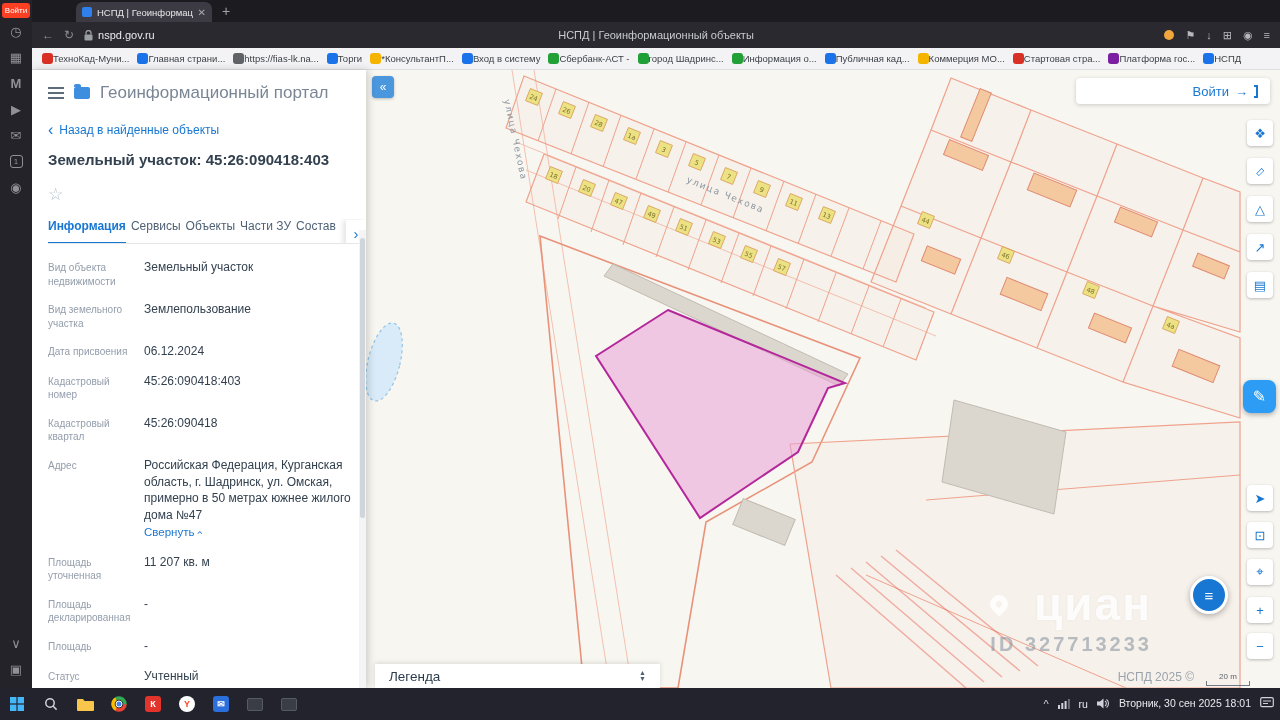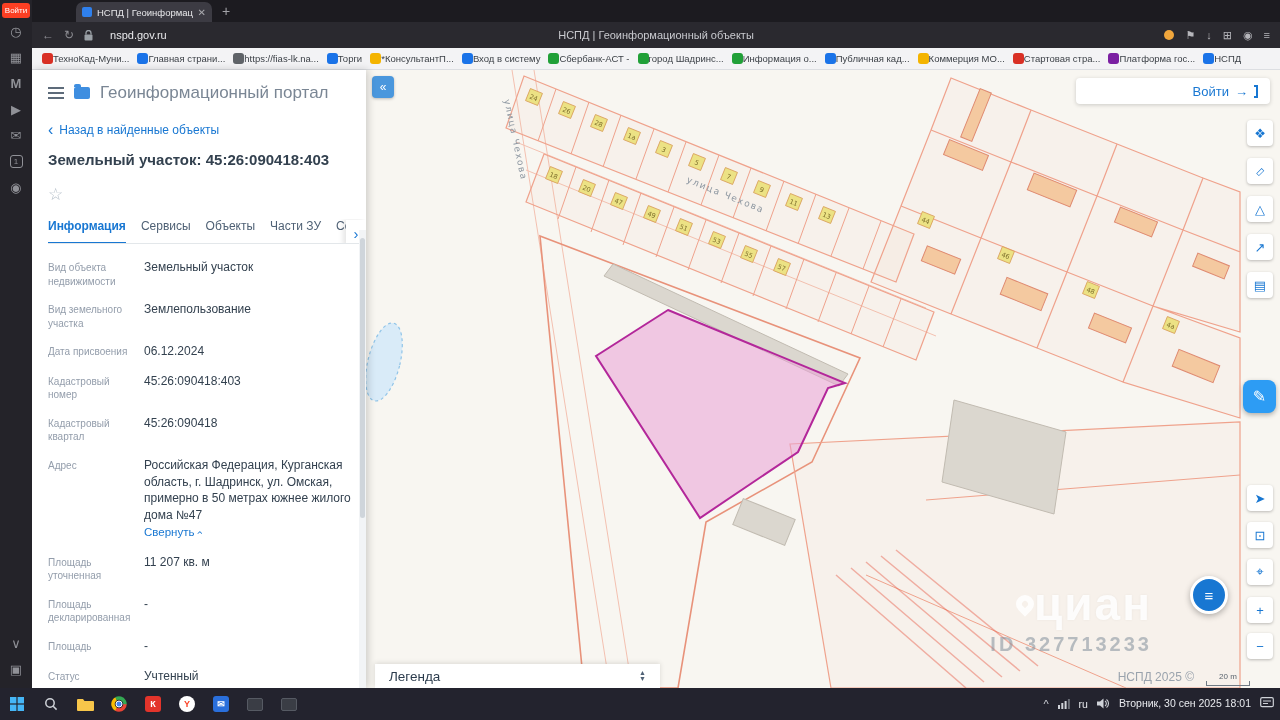--- a/index.html
+++ b/index.html
@@ -18,21 +18,21 @@
   #chrome { position:absolute; left:32px; top:0; width:1248px; }
   #tabstrip { height:22px; background:#1c1b20; display:flex; align-items:flex-end; }
   .tab { margin-left:44px; width:136px; height:20px; background:#3c3b43; border-radius:7px 7px 0 0; display:flex; align-items:center; padding:0 6px; gap:5px; }
   .tab-fav { width:10px; height:10px; border-radius:2px; background:#2f80ed; flex:0 0 auto; }
   .tab-title { font-size:9.5px; color:#e7e7ea; white-space:nowrap; overflow:hidden; flex:1; }
   .tab-close { color:#a9a9ae; font-size:10px; }
   .newtab { color:#a3a3a8; font-size:14px; margin:0 0 3px 10px; }
 
   #addrbar { height:26px; background:#2a292f; display:flex; align-items:center; padding:0 10px; position:relative; }
   .nav-ico { color:#8e8e94; font-size:12px; margin-right:10px; }
-  .urlbox { display:flex; align-items:flex-end; gap:17px; }
+  .urlbox { display:flex; align-items:flex-end; gap:5px; }
   .urltext { color:#e9e9ec; font-size:11px; }
   .addr-title { position:absolute; left:50%; transform:translateX(-50%); color:#c9cacf; font-size:11px; white-space:nowrap; }
   .addr-right { margin-left:auto; display:flex; align-items:center; gap:11px; }
   .addr-right .ai { color:#b6b6bb; font-size:11px; }
   .ext-dot { width:10px; height:10px; border-radius:50%; background:#f0a63c; }
 
   #bookmarksbar { height:22px; background:#f3f3f5; border-bottom:1px solid #dcdee2; display:flex; align-items:center; padding:0 6px; overflow:hidden; }
   .bm { display:flex; align-items:center; gap:0; padding:2px 4px; flex:0 0 auto; }
   .bm-ico { width:11px; height:11px; border-radius:3px; background:#9aa0a6; flex:0 0 auto; }
   .bm-label { font-size:9.5px; color:#3a3f45; white-space:nowrap; }
@@ -45,21 +45,21 @@
   .p-header { display:flex; align-items:center; gap:10px; padding:13px 16px 0; }
   .burger { width:16px; height:12px; border-top:2px solid #5d6b7a; border-bottom:2px solid #5d6b7a; position:relative; }
   .burger::before { content:""; position:absolute; top:3px; left:0; right:0; height:2px; background:#5d6b7a; }
   .folder { width:16px; height:12px; background:#3e8ee0; border-radius:2px; position:relative; }
   .folder::before { content:""; position:absolute; top:-3px; left:0; width:7px; height:3px; background:#3e8ee0; border-radius:2px 2px 0 0; }
   .p-portal { font-size:17px; color:#7a8694; }
   .p-back { margin:20px 16px 0; color:#1877d2; font-size:12px; display:flex; align-items:center; gap:6px; cursor:pointer; }
   .p-back .chev { font-size:16px; line-height:10px; }
   .p-title { margin:14px 16px 0; font-size:15px; font-weight:700; color:#33414f; }
   .p-star { margin:16px 16px 0; color:#b6c0ca; font-size:17px; }
-  .p-tabs { display:flex; gap:15px; margin:14px 0 0 16px; border-bottom:1px solid #e3e7ea; position:relative; padding-right:24px; overflow:hidden; white-space:nowrap; }
+  .p-tabs { display:flex; gap:5px; margin:14px 0 0 16px; border-bottom:1px solid #e3e7ea; position:relative; padding-right:24px; overflow:hidden; white-space:nowrap; }
   .p-tab { font-size:12px; color:#4f6175; padding-bottom:9px; flex:0 0 auto; cursor:pointer; }
   .p-tab.active { color:#1877d2; font-weight:700; border-bottom:2px solid #1877d2; margin-bottom:-1px; }
   .tabmore { position:absolute; right:0; top:1px; width:20px; height:26px; background:#fff; box-shadow:-3px 0 5px rgba(0,0,0,.10); color:#1877d2; font-size:15px; display:flex; align-items:center; justify-content:center; }
   .p-fields { padding:15px 14px 0 16px; }
   .row { display:flex; margin-bottom:13px; }
   .lbl { flex:0 0 96px; font-size:10px; color:#939dab; line-height:1.35; padding-top:2px; padding-right:8px; }
   .val { font-size:12px; color:#33414f; line-height:1.4; }
   .plink { color:#1877d2; font-size:11.5px; cursor:pointer; }
   .caret-up { display:inline-block; transform:rotate(-90deg); font-size:11px; color:#1877d2; }
   .pscroll-track { position:absolute; right:0; top:160px; width:7px; height:458px; background:#f2f4f6; }
@@ -90,21 +90,21 @@
   .mtool { position:absolute; right:7px; width:26px; height:26px; background:#fff; border-radius:4px; box-shadow:0 1px 3px rgba(0,0,0,.25); color:#1877d2; display:flex; align-items:center; justify-content:center; font-size:13px; cursor:pointer; }
   .mtool.big { right:4px; width:33px; height:33px; background:#2d9cf4; color:#fff; border-radius:8px; font-size:16px; box-shadow:0 2px 5px rgba(0,0,0,.3); }
   .ruler-g { display:inline-block; transform:rotate(-45deg); font-size:10px; }
   .chatbtn { position:absolute; right:52px; top:506px; width:38px; height:38px; border-radius:50%; background:#1877d2; border:3px solid #fff; color:#fff; display:flex; align-items:center; justify-content:center; font-size:15px; box-shadow:0 2px 6px rgba(0,0,0,.3); cursor:pointer; }
 
   .legend { position:absolute; left:9px; bottom:0; width:285px; height:24px; background:#fff; box-shadow:0 -1px 5px rgba(0,0,0,.12); display:flex; align-items:center; padding:0 14px; cursor:pointer; z-index:4; }
   .legend .ltxt { font-size:13.5px; color:#2c3c4d; flex:1; }
   .legend .larr { display:flex; flex-direction:column; color:#4f6175; font-size:7px; line-height:6px; }
 
   .wm { position:absolute; right:128px; bottom:32px; text-align:right; pointer-events:none; }
-  .wm-row { display:flex; align-items:center; gap:0; justify-content:flex-end; }
+  .wm-row { display:flex; align-items:center; gap:0; justify-content:space-between; }
   .wm-pin { width:18px; height:18px; border:6px solid rgba(255,255,255,.85); border-radius:50% 50% 50% 0; transform:rotate(-45deg); }
   .wm-text { font-size:46px; font-weight:700; color:rgba(255,255,255,.88); letter-spacing:2px; text-shadow:0 0 3px rgba(0,0,0,.05); }
   .wm-id { font-size:20px; font-weight:700; color:rgba(130,142,155,.55); letter-spacing:3px; margin-top:2px; }
 
   .attrib { position:absolute; right:86px; bottom:4px; font-size:12px; color:#9aa3ad; }
   .scalebar { position:absolute; right:30px; bottom:2px; text-align:center; }
   .scale-label { font-size:8px; color:#5a646e; display:block; }
   .scale-line { display:block; width:44px; height:5px; border:1px solid #707a84; border-top:none; }
 
   

